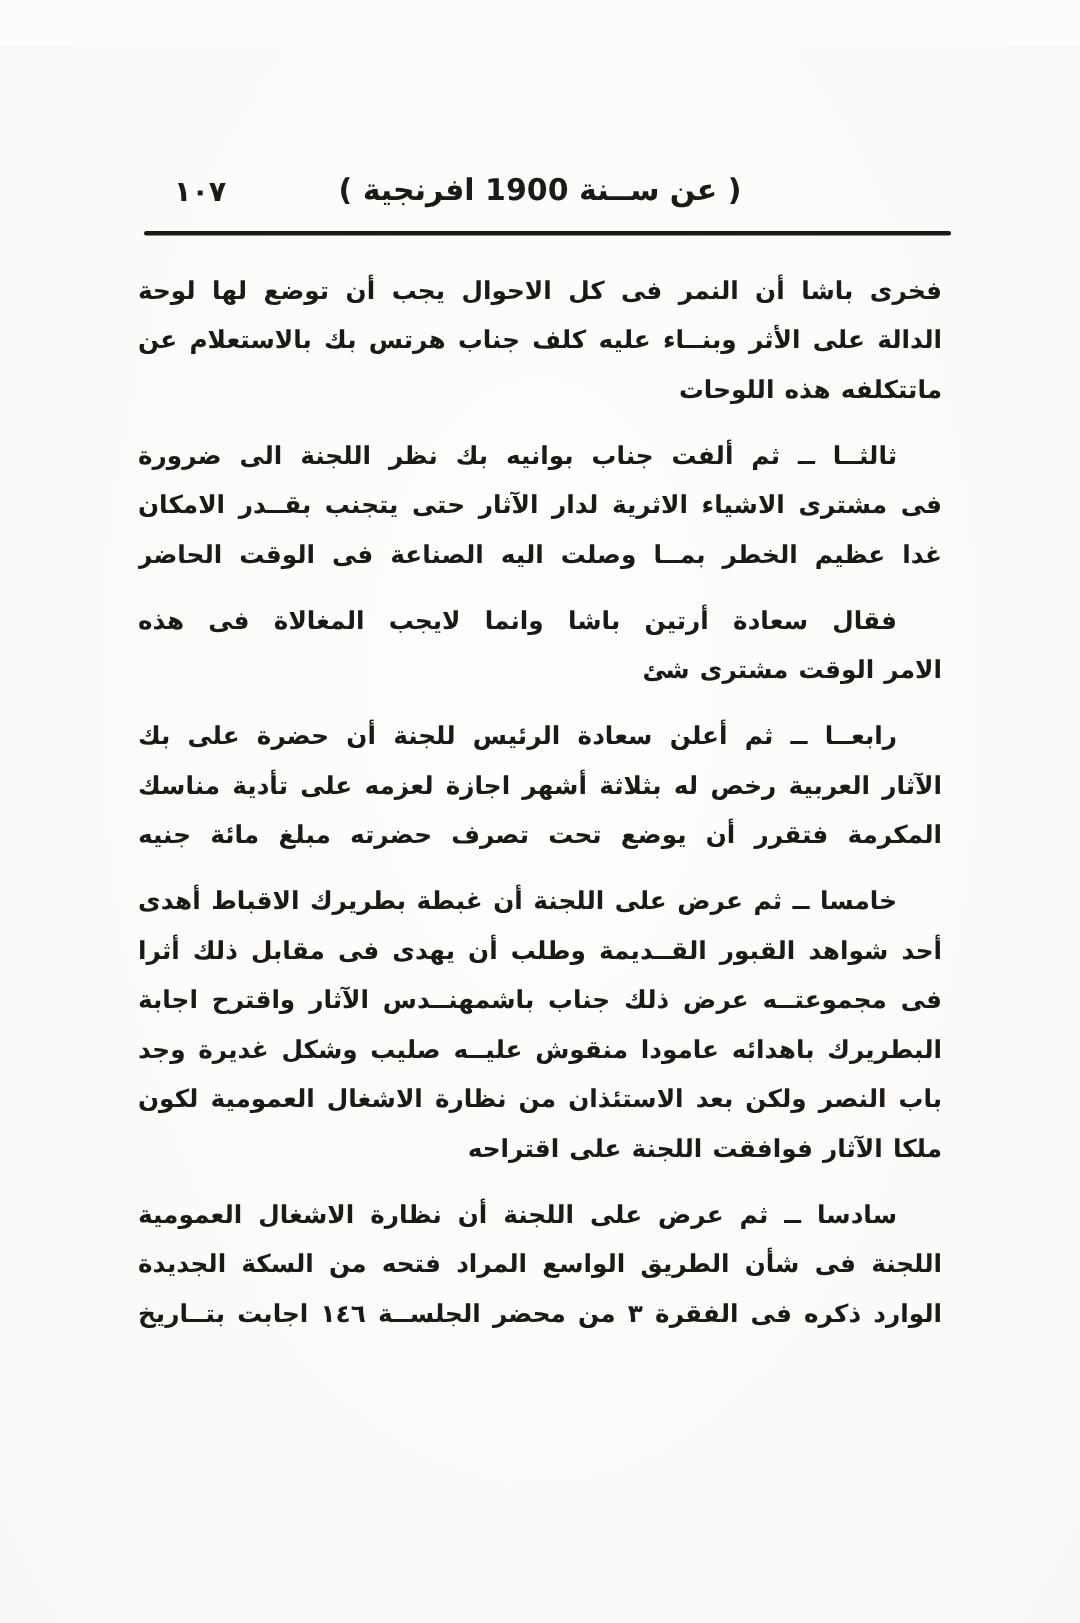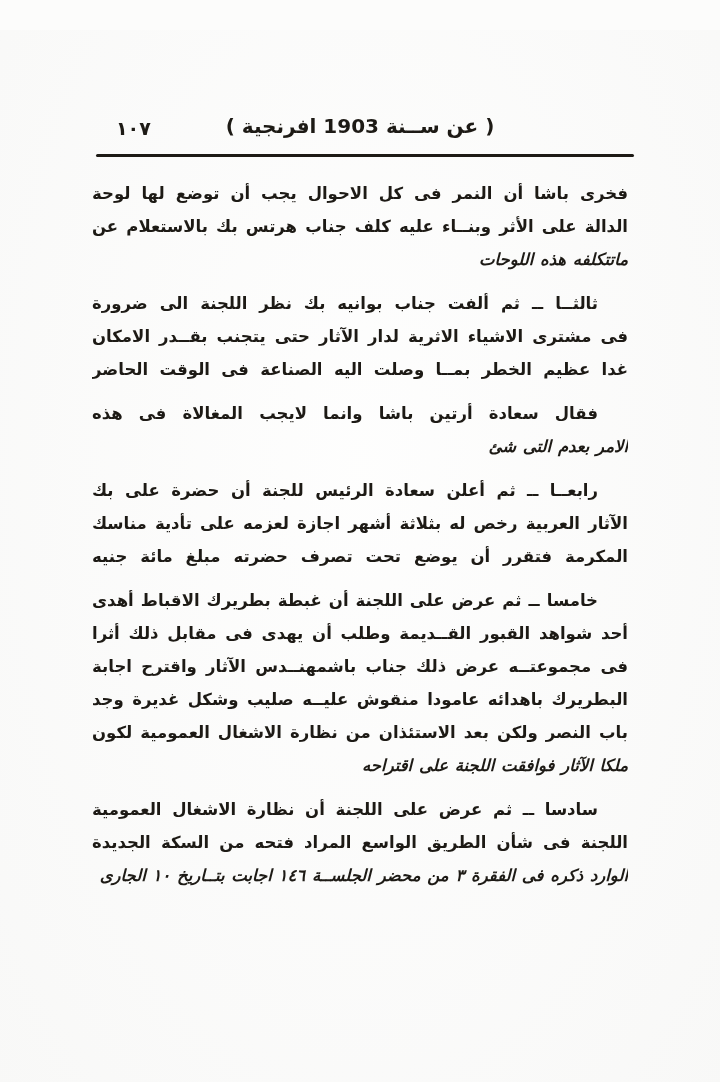--- a/index.html
+++ b/index.html
@@ -60,51 +60,50 @@
     line-height: 33px;
     height: 33px;
     overflow: hidden;
     text-align: justify;
     text-align-last: justify;
     -moz-text-align-last: justify;
     word-spacing: 1px;
   }
   .line.last {
     text-align-last: right;
-    font-style: italic;
     -moz-text-align-last: right;
   }
   .paragraph.indent .line.first { text-indent: 30px; }
 </style>
 </head>
 <body>
 
 <div class="page">
 
   <div class="header">
     <div class="page-number">١٠٧</div>
-    <div class="header-title">( عن ســنة 1903 افرنجية )</div>
+    <div class="header-title">( عن ســنة 1900 افرنجية )</div>
   </div>
 
   <div class="header-rule"></div>
 
   <main class="body-text">
     <div class="paragraph">
         <div class="line first">فخرى باشا أن النمر فى كل الاحوال يجب أن توضع لها لوحة منعزلة أعلى اللوحة</div>
         <div class="line">الدالة على الأثر وبنــاء عليه كلف جناب هرتس بك بالاستعلام عن مبلغ</div>
         <div class="line last">ماتتكلفه هذه اللوحات</div>
       </div>
     <div class="paragraph indent">
         <div class="line first">ثالثــا ــ ثم ألفت جناب بوانيه بك نظر اللجنة الى ضرورة الاحتياط كثيرا</div>
         <div class="line">فى مشترى الاشياء الاثرية لدار الآثار حتى يتجنب بقــدر الامكان الغش الذى</div>
         <div class="line">غدا عظيم الخطر بمــا وصلت اليه الصناعة فى الوقت الحاضر مــن التقليد المحكم</div>
       </div>
     <div class="paragraph indent">
         <div class="line first">فقال سعادة أرتين باشا وانما لايجب المغالاة فى هذه الاحتياطات والا انتهى</div>
-        <div class="line last">الامر بعدم التى شئ</div>
+        <div class="line last">الامر الوقت مشترى شئ</div>
       </div>
     <div class="paragraph indent">
         <div class="line first">رابعــا ــ ثم أعلن سعادة الرئيس للجنة أن حضرة على بك بهجت وكيل دار</div>
         <div class="line">الآثار العربية رخص له بثلاثة أشهر اجازة لعزمه على تأدية مناسك الحج بمكة</div>
         <div class="line">المكرمة فتقرر أن يوضع تحت تصرف حضرته مبلغ مائة جنيه مصرى لمشــترى</div>
       </div>
     <div class="paragraph indent">
         <div class="line first">خامسا ــ ثم عرض على اللجنة أن غبطة بطريرك الاقباط أهدى دار الآثار</div>
         <div class="line">أحد شواهد القبور القــديمة وطلب أن يهدى فى مقابل ذلك أثرا قبطيا يحفظه</div>
         <div class="line">فى مجموعتــه عرض ذلك جناب باشمهنــدس الآثار واقترح اجابة طلب غبطة</div>

